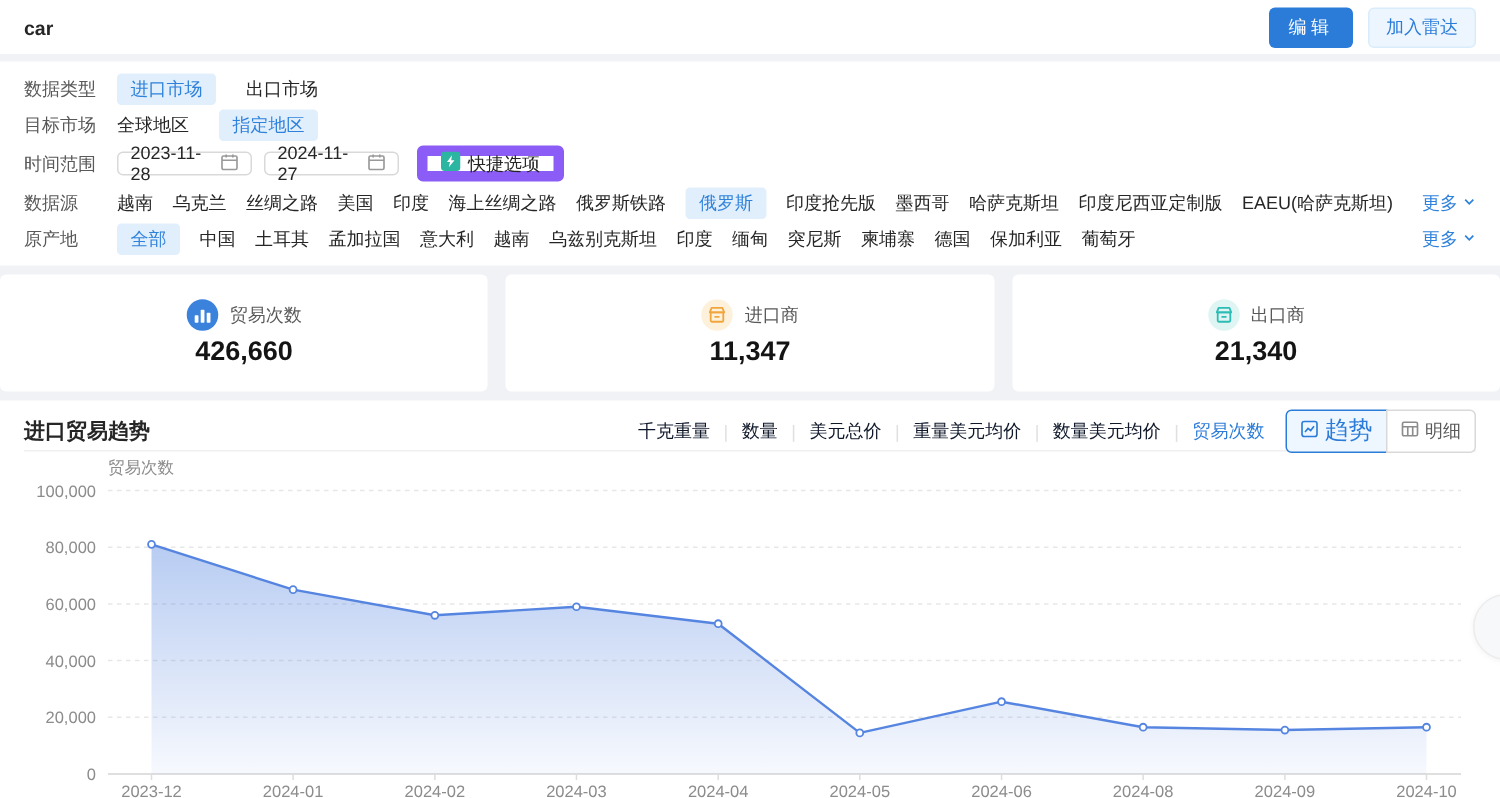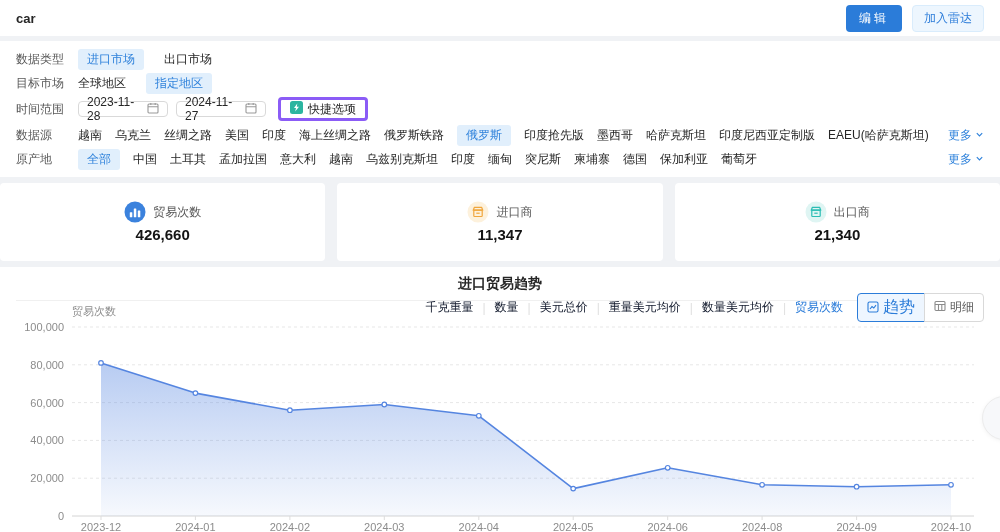--- a/index.html
+++ b/index.html
@@ -18,32 +18,32 @@
   .f-row { display:flex; align-items:center; min-height:24px; }
   .f-row.tall { min-height:28px; }
   .f-label { width:62px; flex:none; color:#595959; }
   .f-opts { display:flex; align-items:center; }
   .f-opts.narrow { gap:20px; }
   .f-opts.wide { gap:13px; }
   .opt { color:#262626; cursor:pointer; white-space:nowrap; }
   .opt.active { background:#e1effc; color:#2f82db; padding:2px 9px; border-radius:3px; }
   .more-link { margin-left:auto; color:#2f82db; display:flex; align-items:center; gap:3px; cursor:pointer; flex:none;text-align:center; }
   .date-input { width:90px; height:16px; border:1px solid #d9d9d9; border-radius:4px; background:#fff; display:flex; align-items:center; justify-content:space-between; padding:0 8px; margin-right:8px; cursor:pointer; }
-  .quick-btn { display:flex; align-items:center; gap:5px; height:24px; border:3px solid #8b5cf6; border-radius:4px; background:#fff; padding:0 9px; margin-left:4px; cursor:pointer; }
+  .quick-btn { display:flex; align-items:center; gap:5px; height:24px; border:7px solid #8b5cf6; border-radius:4px; background:#fff; padding:0 9px; margin-left:4px; cursor:pointer; }
 
   
   .stats-row { display:flex; gap:12px; margin:6px 0; height:78px; }
   .stat-card { flex:1; background:#fff; border-radius:4px; display:flex; flex-direction:column; align-items:center; justify-content:center; gap:3px; }
   .stat-top { display:flex; align-items:center; gap:7px; color:#595959; }
   .stat-icon { width:22px; height:22px; display:flex; }
-  .stat-value { font-size:15px; font-weight:600; color:#141414; }
+  .stat-value { font-size:18px; font-weight:600; color:#141414; }
 
   
   .chart-panel { background:#fff; margin-top:6px; padding:8px 16px 0; height:267px; }
-  .chart-header { display:flex; align-items:center; height:26px; border-bottom:1px solid #f0f0f0;flex-direction:column; }
+  .chart-header { display:flex; align-items:center; height:26px; border-bottom:1px solid #f0f0f0; }
   .chart-title { font-size:14px; font-weight:700; color:#262626; }
   .chart-controls { margin-left:auto; display:flex; align-items:center; }
   .metric { color:#0f172a; cursor:pointer; white-space:nowrap; }
   .metric.active { color:#2b7cd9; }
   .sep { color:#e0e0e0; margin:0 9px; }
   .btn-group { display:flex; margin-left:14px; }
   .btn-trend { display:flex; align-items:center; gap:4px; border:1px solid #2b7cd9; background:#eef6ff; color:#2b7cd9; padding:3px 9px; border-radius:4px 0 0 4px; font-size:16px; cursor:pointer; }
   .btn-detail { display:flex; align-items:center; gap:4px; border:1px solid #d9d9d9; background:#fff; color:#595959; padding:3px 9px; border-radius:0 4px 4px 0; margin-left:-1px; font-size:12px; cursor:pointer; }
   #trend-chart { display:block; margin-top:2px; }
 

